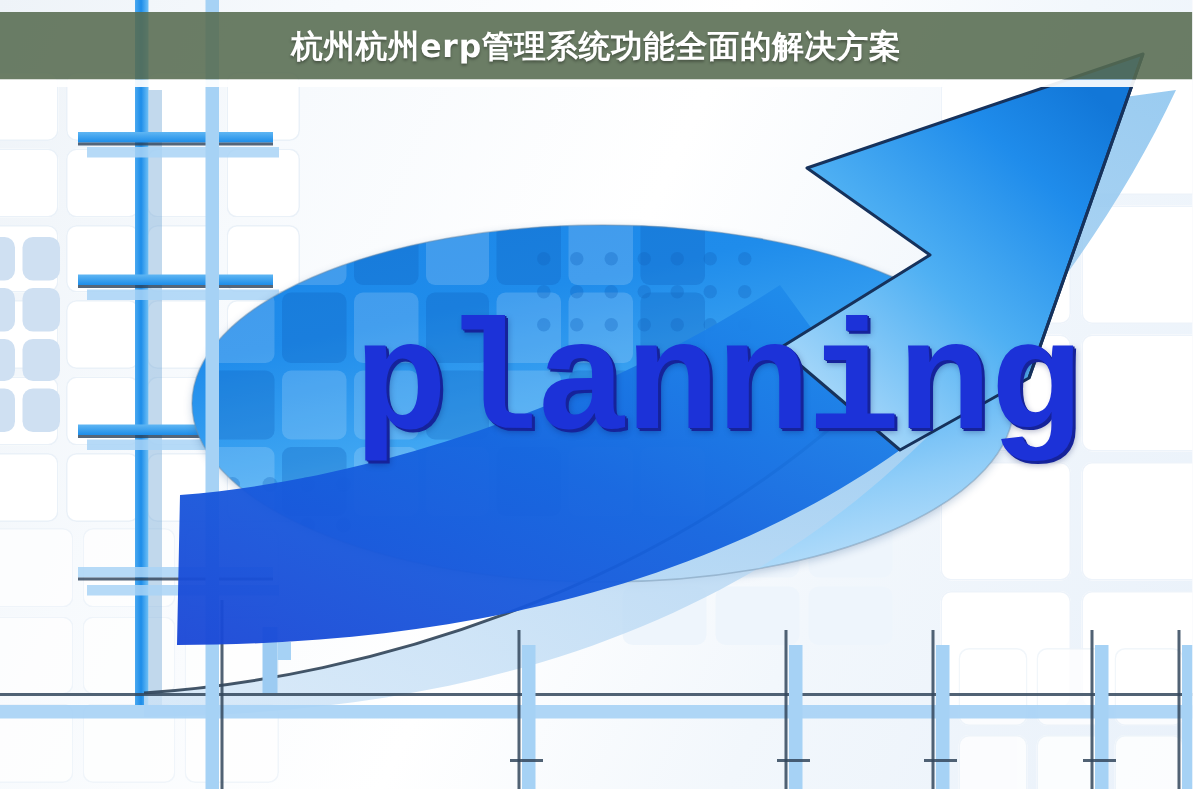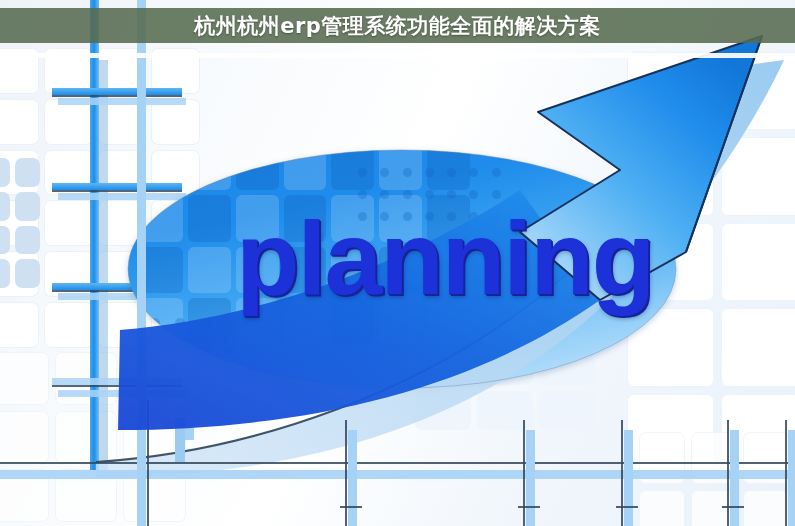--- a/index.html
+++ b/index.html
@@ -229,40 +229,40 @@
     left: 0; top: 0;
     width: 795px; height: 526px;
     pointer-events: none;
   }
 
   
   .wordmark {
     position: absolute;
     left: 236px;
     top: 206px;
-    font-family: Liberation Sans, sans-serif;
+    font-family: Liberation Mono, monospace;
     font-weight: 700;
     font-size: 104px;
     line-height: 1;
     letter-spacing: -2px;
     color: #1c32d8;
     text-shadow:
       1px 1px 0 #16239a,
       2px 2px 0 #16239a,
       2px 3px 4px rgba(10,20,90,.35);
     white-space: nowrap;
     user-select: none;
   }
 
   
   .banner {
     position: absolute;
     left: 0; right: 0;
     top: 8px;
-    height: 35px;
+    height: 45px;
     background: rgba(86,107,80,.88);
     display: flex;
     align-items: center;
     justify-content: center;
   }
   .banner-title {
     color: #ffffff;
     font-family: "DejaVu Sans", "Liberation Sans", sans-serif;
     font-size: 21px;
     font-weight: 700;

